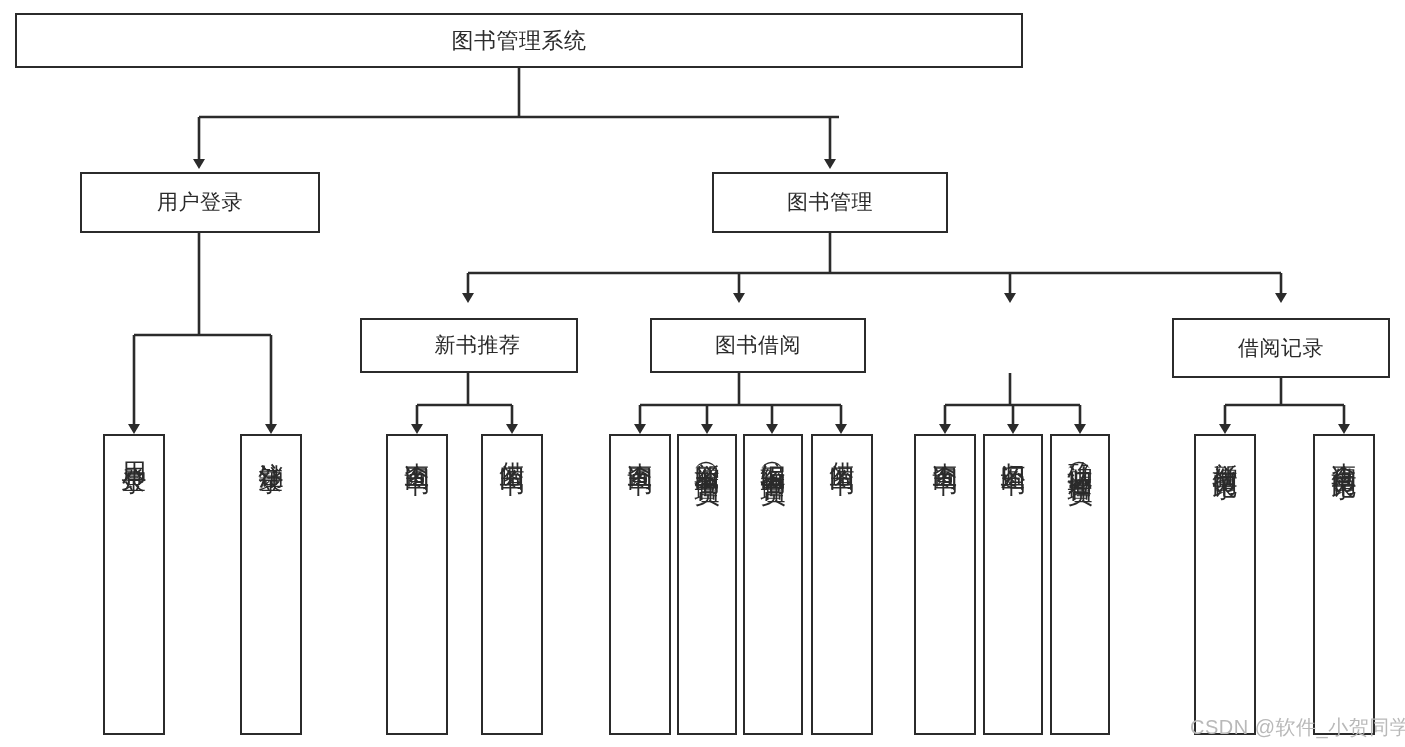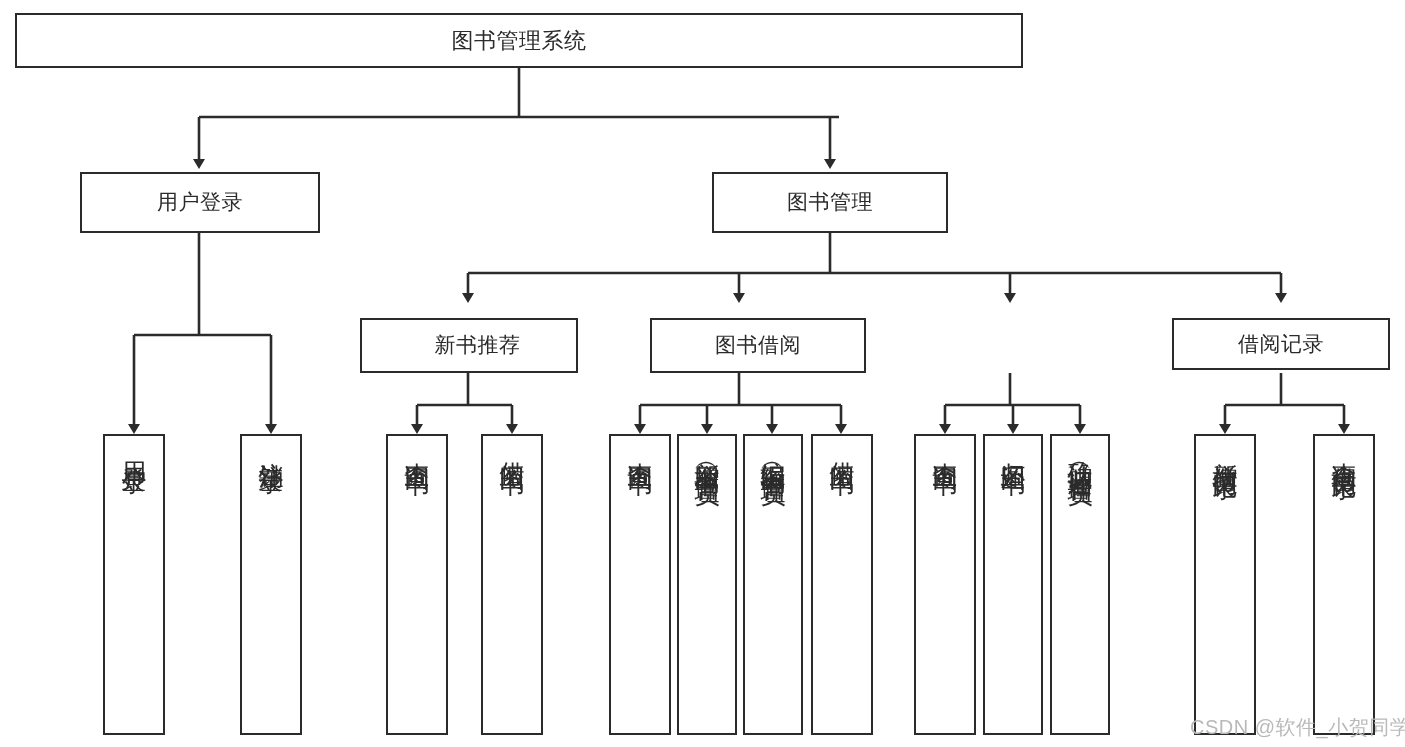--- a/index.html
+++ b/index.html
@@ -142,21 +142,21 @@
 
   <div class="node horiz" style="left:360px; top:318px; width:218px; height:55px;padding-left:17px;">
     <span class="label">新书推荐</span>
   </div>
 
   <div class="node horiz" style="left:650px; top:318px; width:216px; height:55px;">
     <span class="label">图书借阅</span>
   </div>
 
 
-  <div class="node horiz" style="left:1172px; top:318px; width:218px; height:52px;">
+  <div class="node horiz" style="left:1172px; top:318px; width:218px; height:60px;">
     <span class="label">借阅记录</span>
   </div>
 
   <div class="node vert" style="left:103px; top:434px; width:62px; height:301px;">
     <span class="label">用户登录</span>
   </div>
 
   <div class="node vert" style="left:240px; top:434px; width:62px; height:301px;">
     <span class="label">注销登录</span>
   </div>

